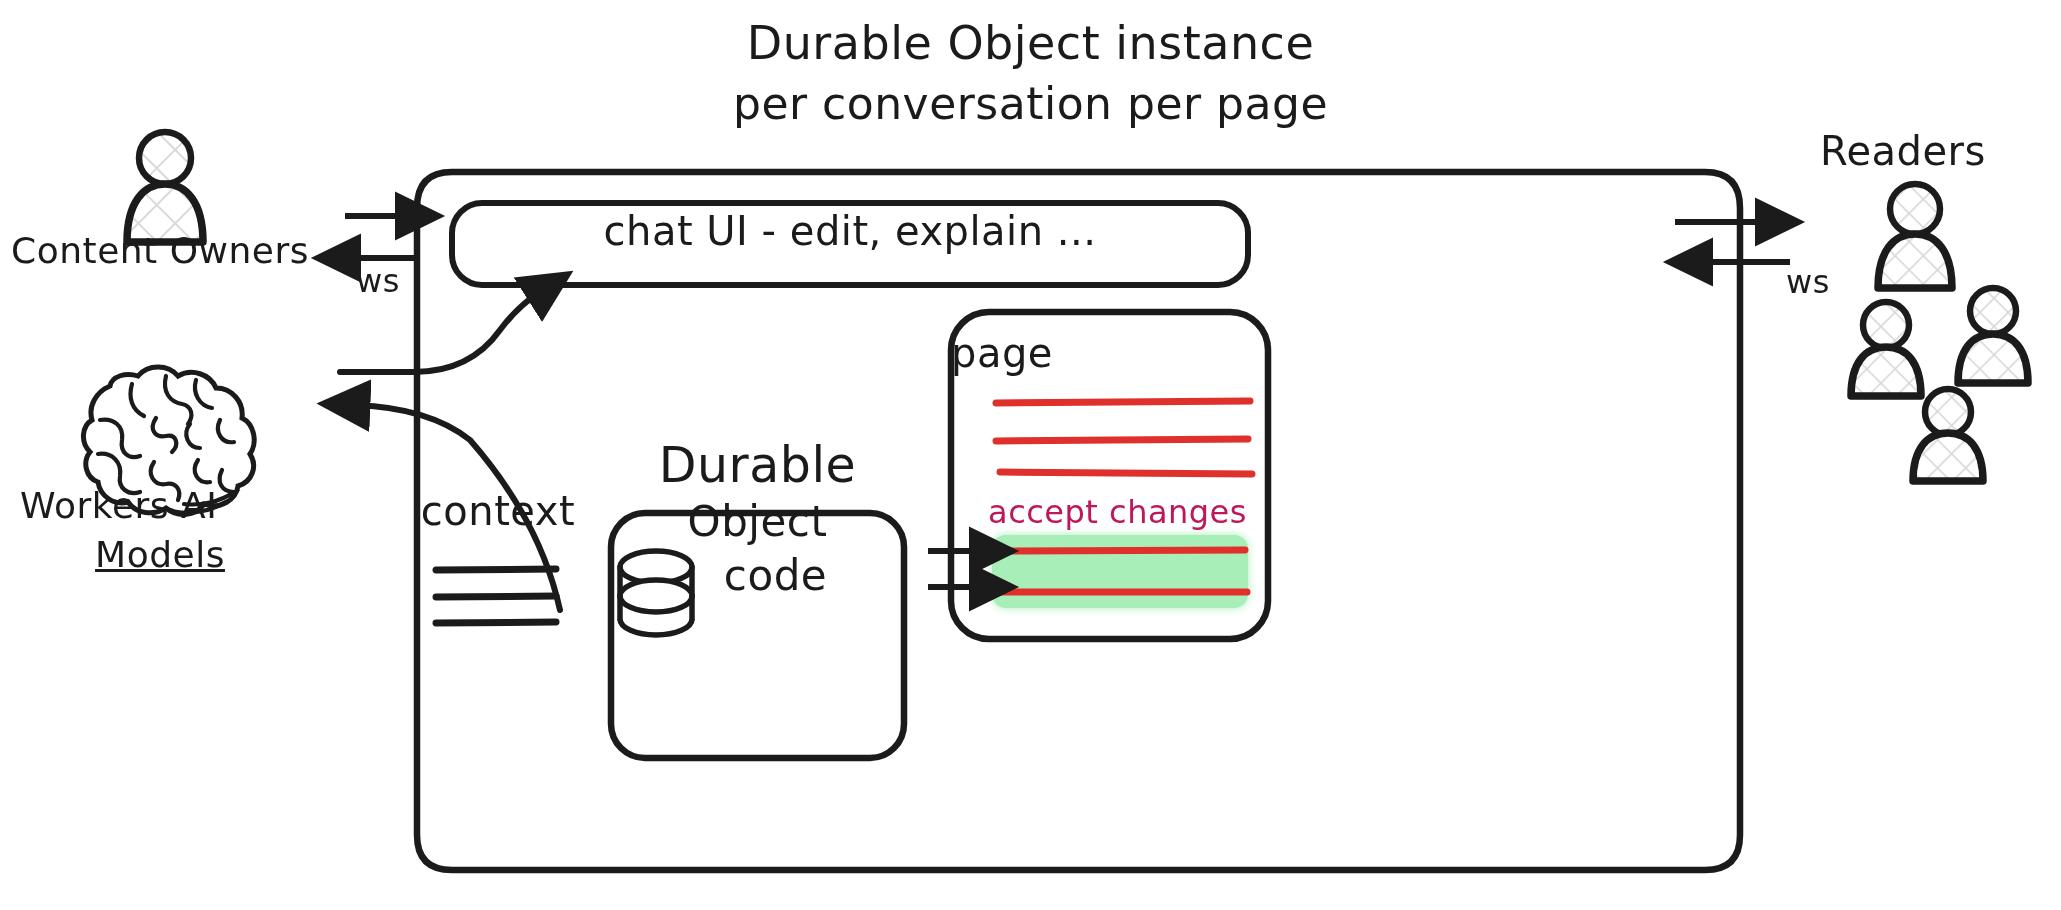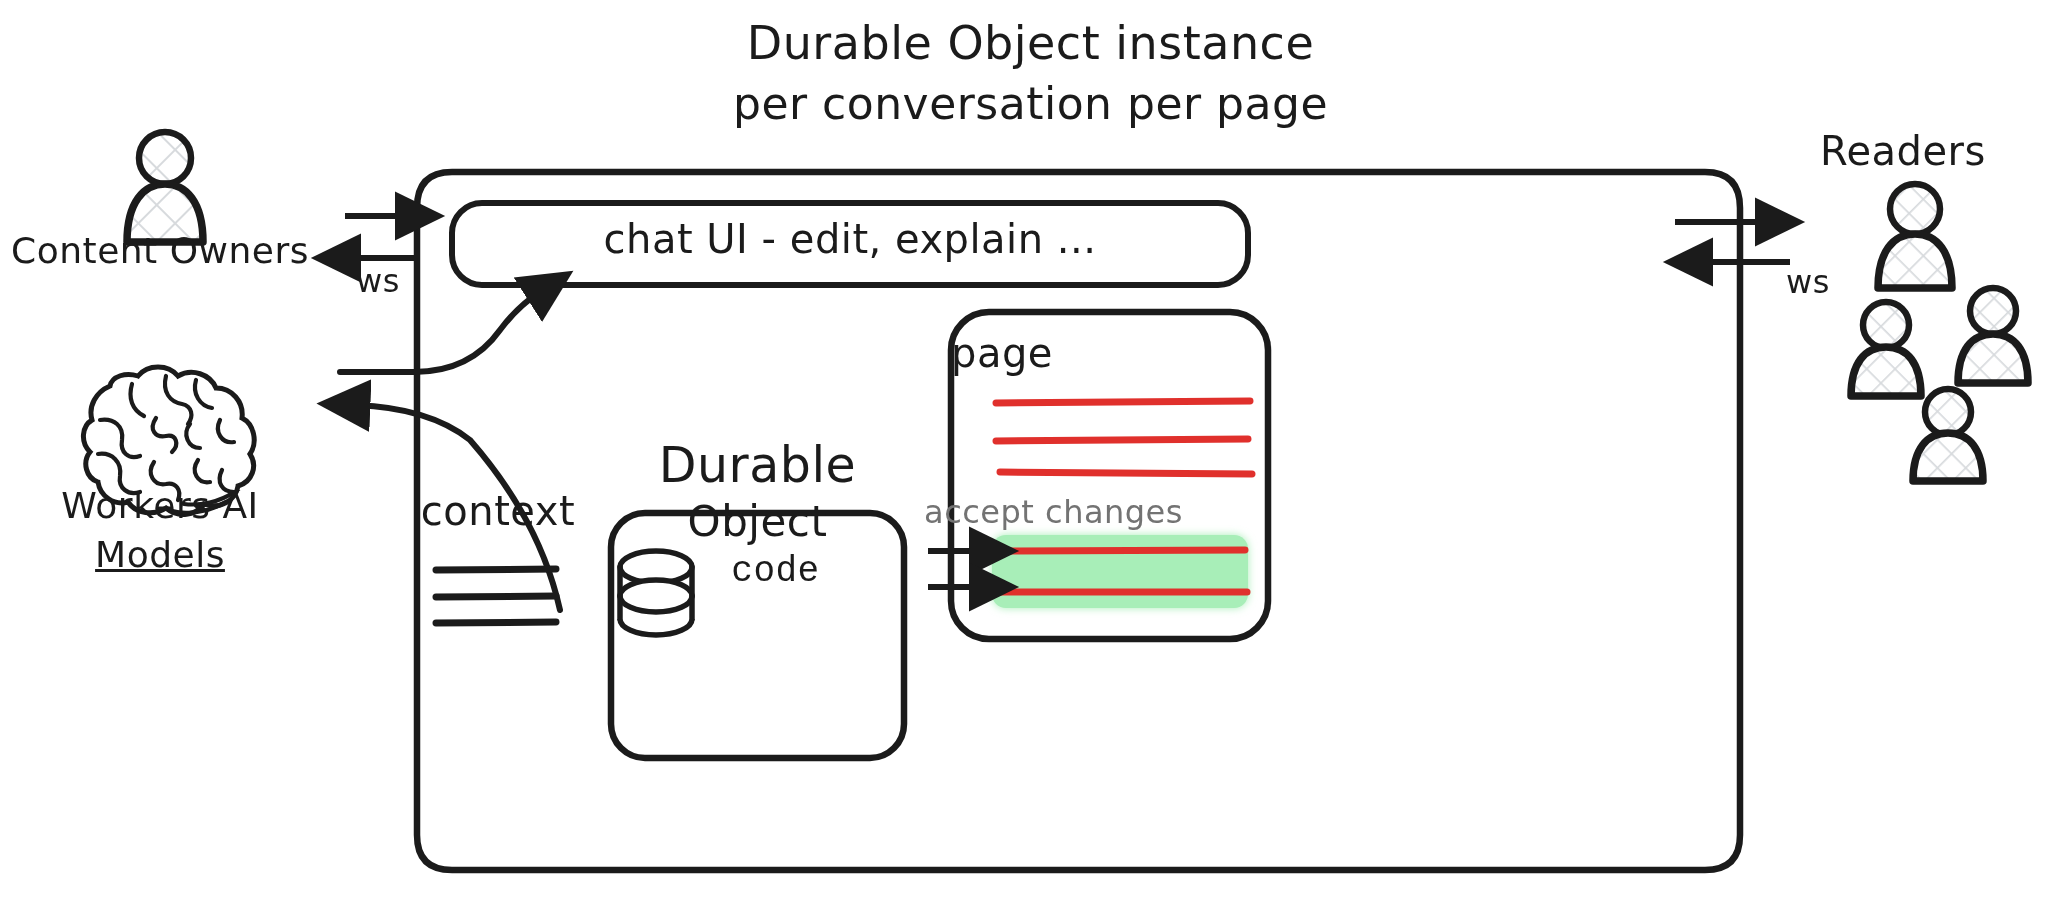--- a/index.html
+++ b/index.html
@@ -180,34 +180,34 @@
       <line x1="928" y1="587" x2="982" y2="587" stroke="#1b1b1b" stroke-width="6" marker-end="url(#arrowBig)"></line>
     </g>
 
   </svg>
 
   <div class="lbl" style="left:0;top:16px;width:2061px;text-align:center;font-size:46px;">Durable Object instance</div>
   <div class="lbl" style="left:0;top:78px;width:2061px;text-align:center;font-size:44px;">per conversation per page</div>
 
   <div class="lbl" style="left:10px;top:230px;width:300px;text-align:center;font-size:36px;">Content Owners</div>
 
-  <div class="lbl" style="left:20px;top:485px;width:280px;text-align:center;font-size:36px;">Workers AI</div>
+  <div class="lbl" style="left:20px;top:485px;width:280px;text-align:left;font-size:36px;">Workers AI</div>
   <div class="lbl" style="left:20px;top:534px;width:280px;text-align:center;font-size:36px;text-decoration:underline;">Models</div>
 
   <div class="lbl" style="left:356px;top:262px;font-size:32px;">ws</div>
 
   <div class="lbl" style="left:1820px;top:128px;font-size:40px;">Readers</div>
 
   <div class="lbl" style="left:1786px;top:263px;font-size:32px;">ws</div>
 
-  <div class="lbl" style="left:452px;top:216px;width:796px;text-align:center;font-size:40px;">chat UI - edit, explain ...</div>
+  <div class="lbl" style="left:452px;top:208px;width:796px;text-align:center;font-size:40px;">chat UI - edit, explain ...</div>
 
   <div class="lbl" style="left:410px;top:488px;width:176px;text-align:center;font-size:40px;">context</div>
 
   <div class="lbl" style="left:611px;top:437px;width:293px;text-align:center;font-size:49px;">Durable</div>
   <div class="lbl" style="left:611px;top:497px;width:293px;text-align:center;font-size:42px;">Object</div>
-  <div class="lbl" style="left:629px;top:551px;width:293px;text-align:center;font-size:36px;font-family:Liberation Mono, monospace;">code</div>
+  <div class="lbl" style="left:629px;top:551px;width:293px;text-align:center;font-size:42px;">code</div>
 
   <div class="lbl" style="left:951px;top:330px;width:317px;font-size:40px;">page</div>
 
-  <div class="lbl" style="left:895px;top:493px;width:317px;text-align:center;font-size:32px;color:#737373;">accept changes</div>
+  <div class="lbl" style="left:959px;top:493px;width:317px;text-align:center;font-size:32px;color:#be185d;">accept changes</div>
 
 </div>
 
 </body></html>

